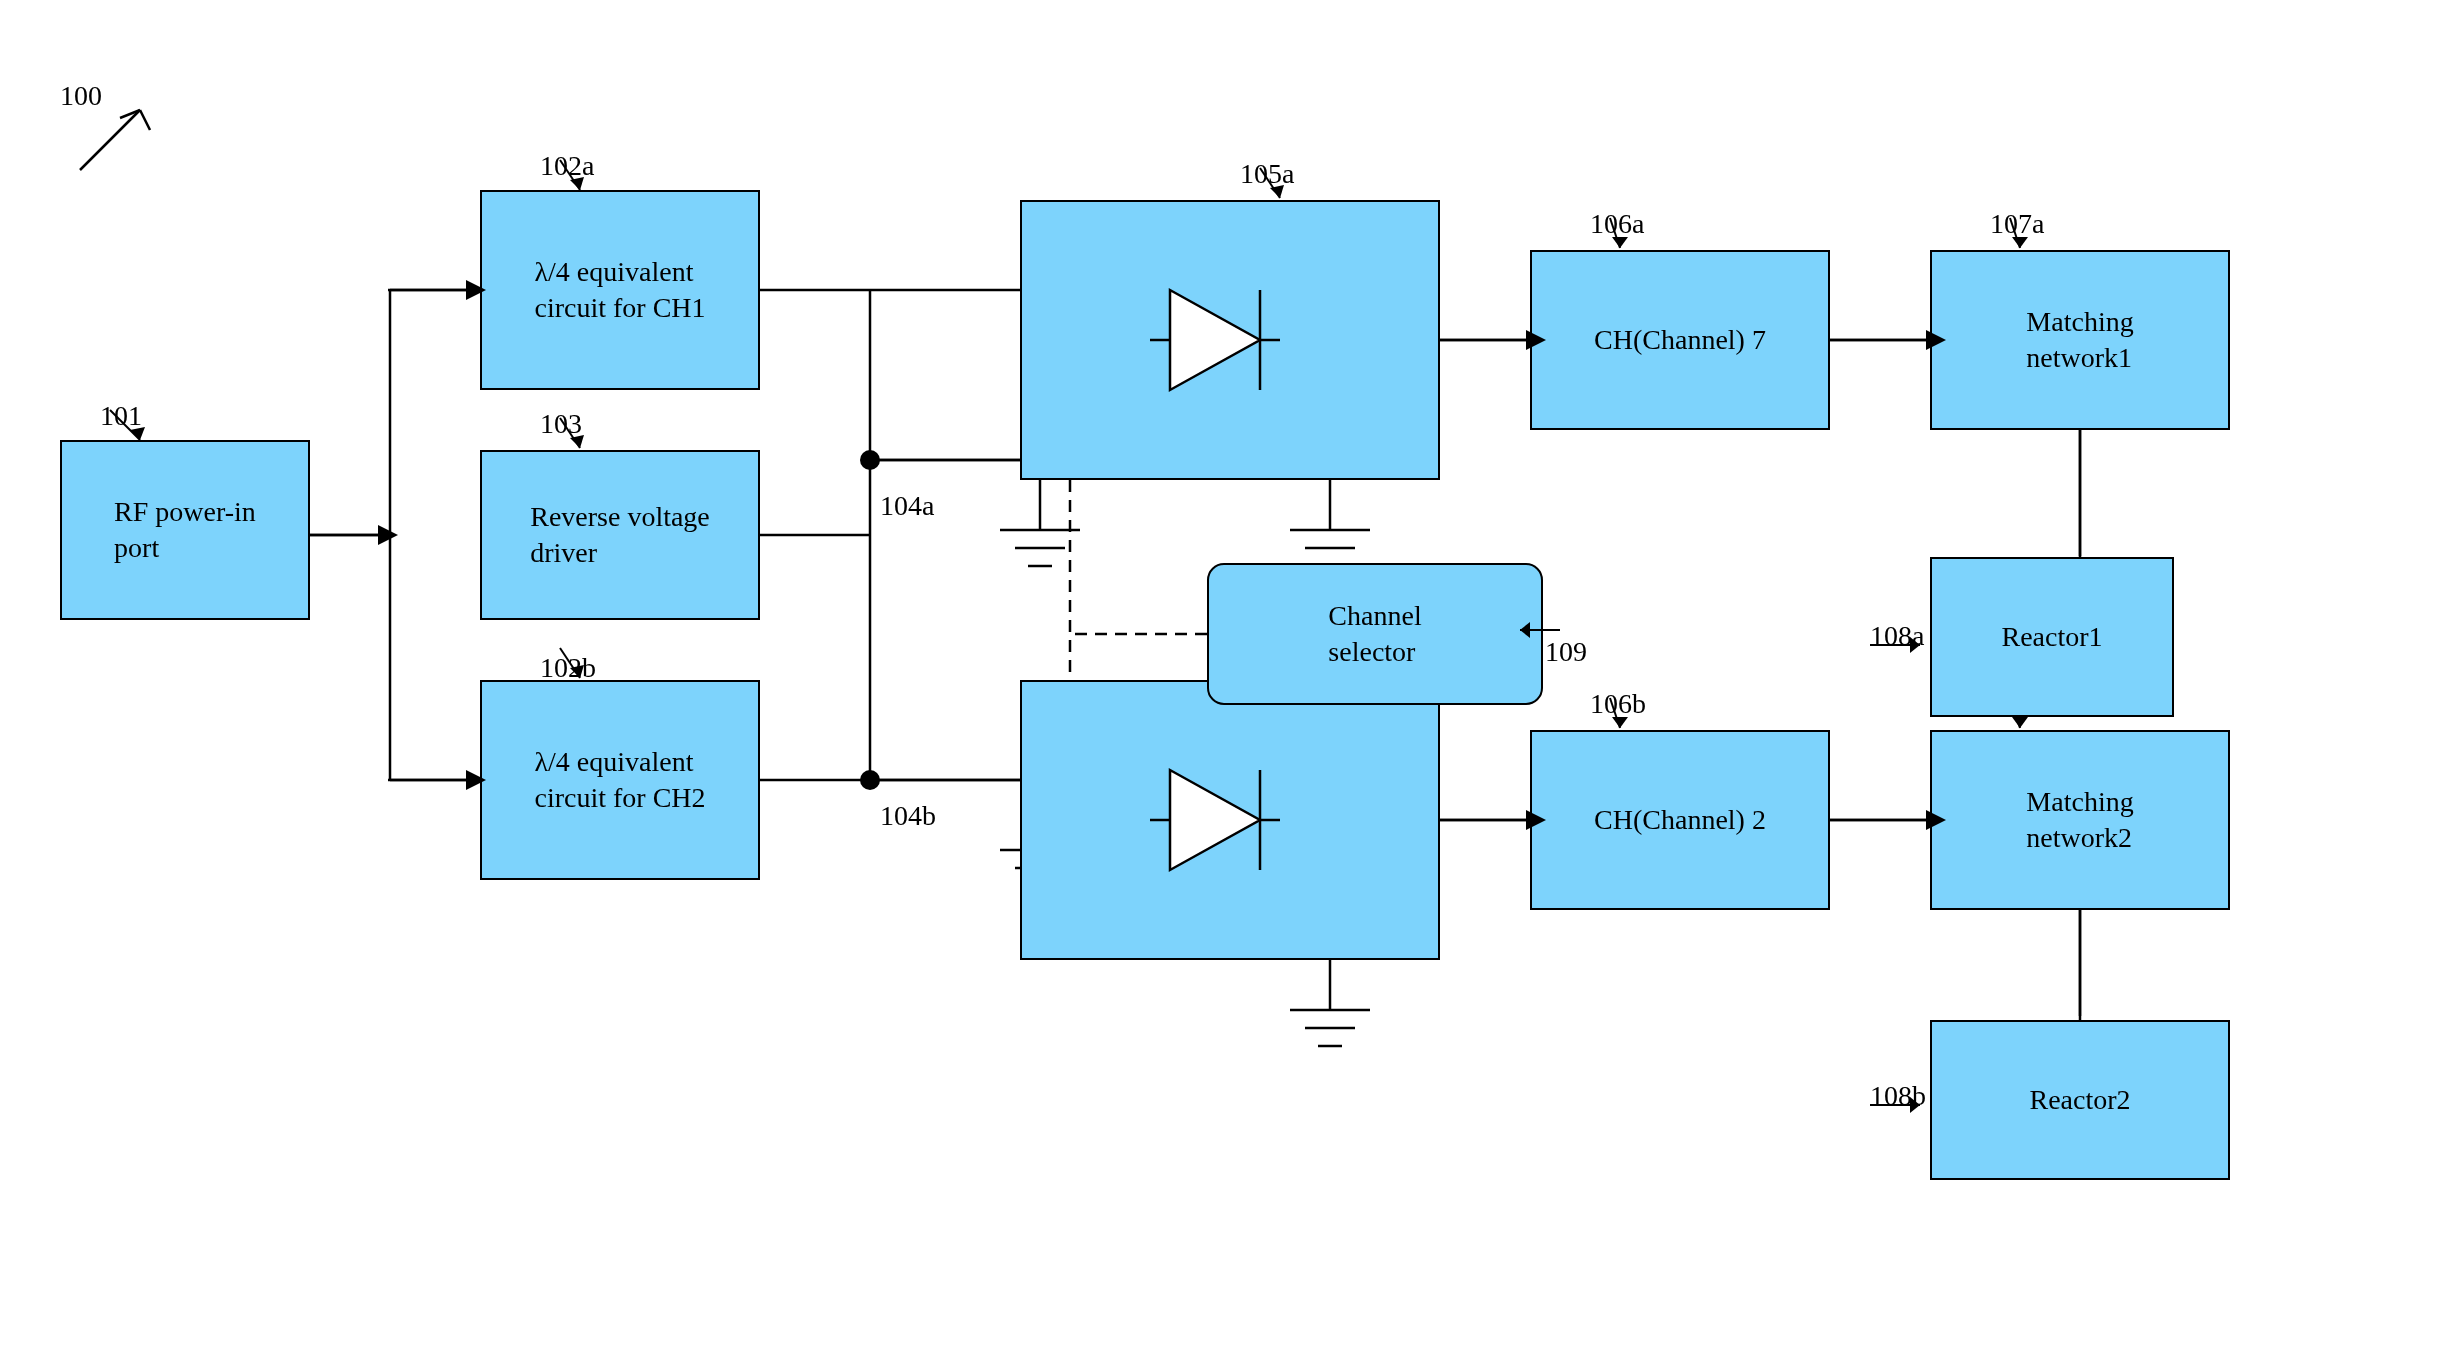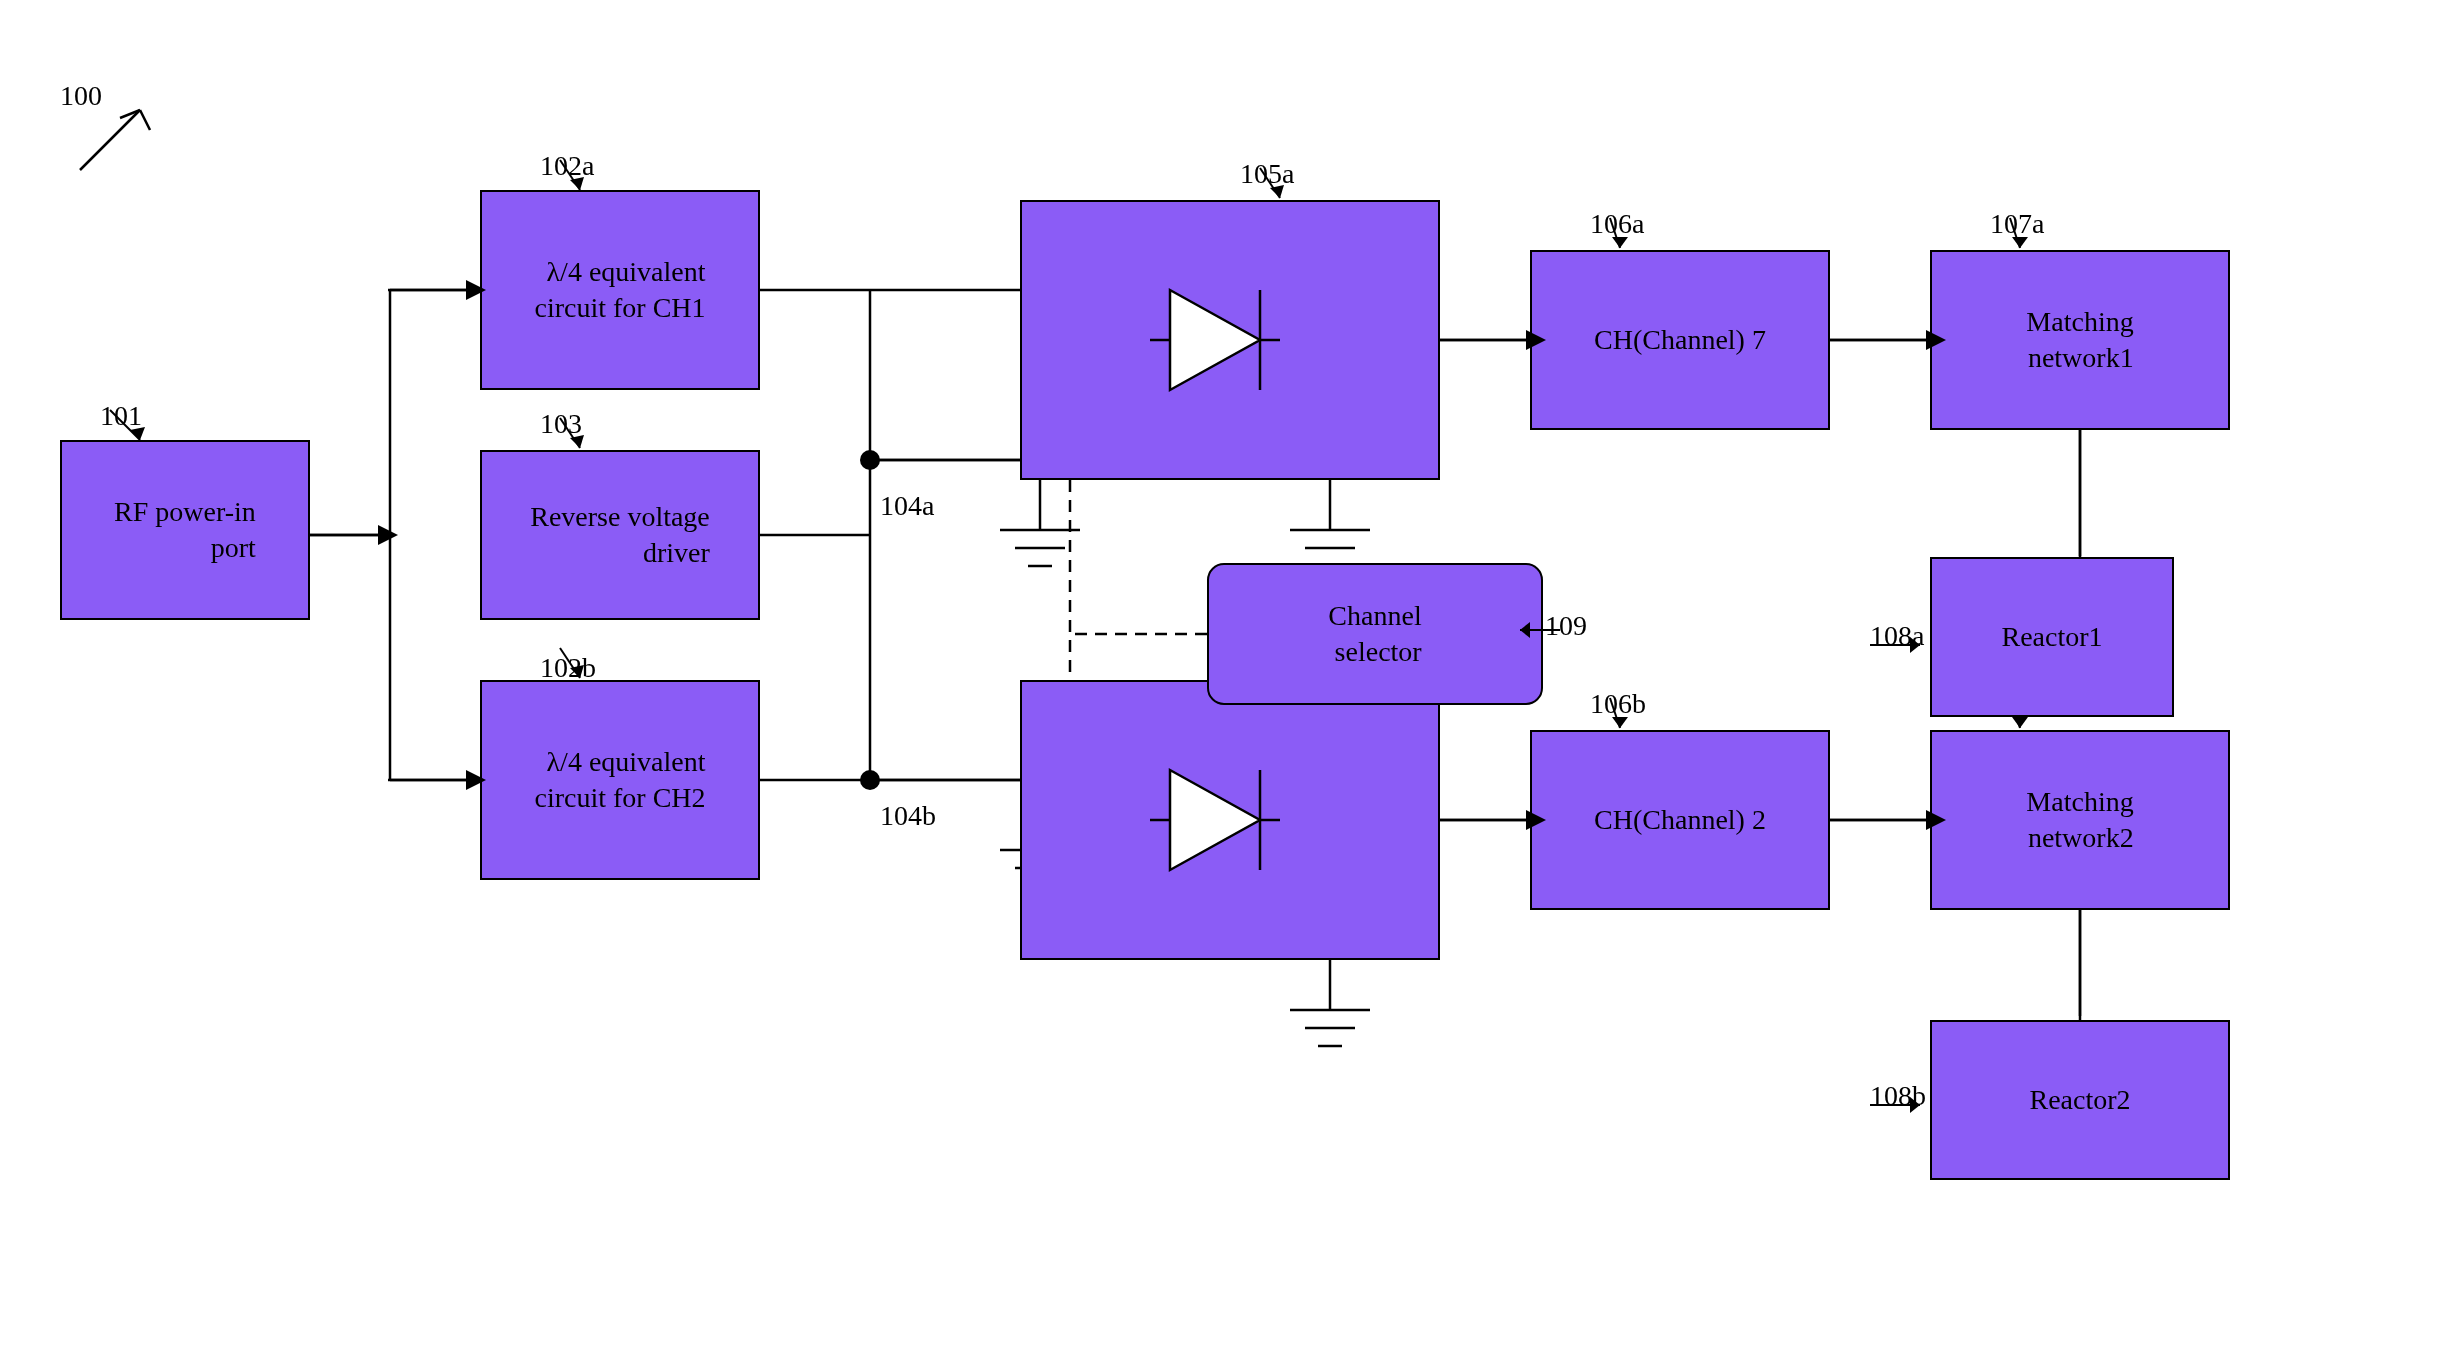--- a/index.html
+++ b/index.html
@@ -12,25 +12,25 @@
       overflow: hidden;
     }
     .diagram {
       position: relative;
       width: 100%;
       height: 100%;
     }
     .block {
       position: absolute;
       border: 2.5px solid #000;
-      background: #8b5cf6;
+      background: #7dd3fc;
       display: flex;
       align-items: center;
       justify-content: center;
-      text-align: right;
+      text-align: left;
       font-size: 28px;
       line-height: 1.3;
     }
     .label {
       position: absolute;
       font-size: 28px;
       background: transparent;
       white-space: nowrap;
     }
     svg.lines {
@@ -197,21 +197,21 @@
   </div>
   <div class="label" style="left:1240px; top:638px;">105b</div>
   <svg style="position:absolute;left:1230px;top:643px;width:70px;height:40px;">
     <line x1="30" y1="5" x2="50" y2="35" stroke="#000" stroke-width="2"></line>
     <polygon points="50,35 40,25 54,22" fill="#000"></polygon>
   </svg>
 
   <div class="block" style="left:1207px; top:563px; width:336px; height:142px;border-radius:17px;">
     <span>Channel<br>selector</span>
   </div>
-  <div class="label" style="left:1545px; top:610px;">109</div>
+  <div class="label" style="left:1545px; top:636px;">109</div>
   <svg style="position:absolute;left:1510px;top:610px;width:60px;height:40px;">
     <line x1="10" y1="20" x2="50" y2="20" stroke="#000" stroke-width="2"></line>
     <polygon points="10,20 20,12 20,28" fill="#000"></polygon>
   </svg>
 
   <div class="block" style="left:1530px; top:250px; width:300px; height:180px;">
     <span>CH(Channel) 7</span>
   </div>
   <div class="label" style="left:1590px; top:208px;">106a</div>
   <svg style="position:absolute;left:1580px;top:213px;width:60px;height:40px;">

